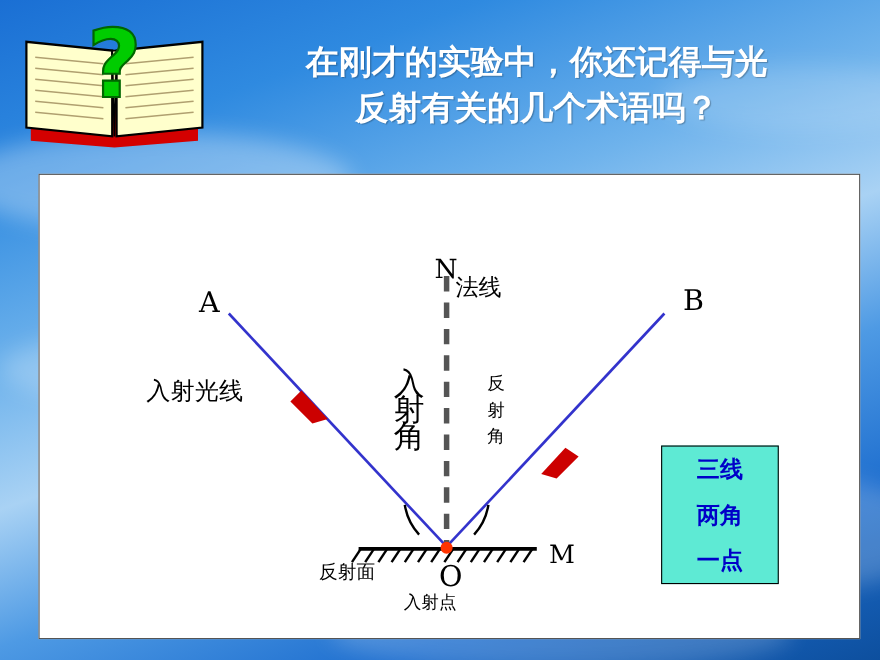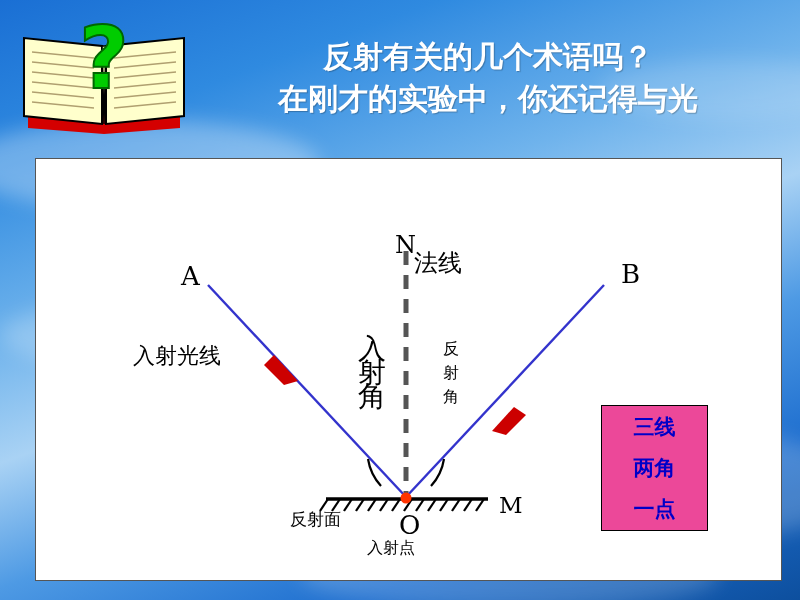--- a/index.html
+++ b/index.html
@@ -80,21 +80,21 @@
     font-family: "DejaVu Serif", "Liberation Serif", serif;
   }
 
   
   #summary-box {
     position: absolute;
     left: 565px;
     top: 246px;
     width: 107px;
     height: 126px;
-    background: #ec4899;
+    background: #5eead4;
     border: 1px solid #000000;
     box-sizing: border-box;
     display: flex;
     flex-direction: column;
     justify-content: space-around;
     align-items: center;
   }
   #summary-box .sline {
     color: #0000c8;
     font-weight: bold;
@@ -140,22 +140,22 @@
         <path d="M96 72 L158 66"></path>
           <path d="M96 82 L158 76"></path>
           <path d="M96 92 L158 86"></path>
       </g>
 
       <text x="86" y="72" text-anchor="middle" font-family="DejaVu Sans, sans-serif" font-size="86" font-weight="bold" fill="#00cc00" stroke="#006600" stroke-width="2">?</text>
     </svg>
   </div>
 
   <div id="title">
+    <span class="line">在刚才的实验中，你还记得与光</span>
     <span class="line">反射有关的几个术语吗？</span>
-    <span class="line">在刚才的实验中，你还记得与光</span>
   </div>
 
   <div id="panel">
 
     <svg width="745" height="421" viewBox="0 0 745 421">
 
       <line x1="370" y1="92" x2="370" y2="340" stroke="#555555" stroke-width="5" stroke-dasharray="14,10"></line>
 
       <line x1="172" y1="126" x2="370" y2="338" stroke="#3333cc" stroke-width="2.4"></line>
 
@@ -186,21 +186,21 @@
         <line x1="436" y1="340" x2="428" y2="352"></line>
         <line x1="448" y1="340" x2="440" y2="352"></line>
       </g>
 
       <circle cx="370" cy="339" r="5.5" fill="#ff3300"></circle>
     </svg>
 
     <span class="lbl lbl-serif" style="left:145px; top:102px; font-size:26px;">A</span>
     <span class="lbl lbl-serif" style="left:585px; top:100px; font-size:26px;">B</span>
     <span class="lbl lbl-serif" style="left:359px; top:72px; font-size:24px;">N</span>
-    <span class="lbl" style="left:378px; top:88px; font-size:24px;">法线</span>
+    <span class="lbl" style="left:378px; top:88px; font-size:21px;">法线</span>
     <span class="lbl lbl-serif" style="left:463px; top:333px; font-size:23px;">M</span>
     <span class="lbl lbl-serif" style="left:363px; top:351px; font-size:26px;">O</span>
 
     <span class="lbl" style="left:97px; top:182px; font-size:22px;font-family:Liberation Serif, serif;">入射光线</span>
 
     <span class="lbl" style="left:322px; top:178px; font-size:28px; width:20px; line-height:24px; white-space:normal; word-break:break-all;">入射角</span>
     <span class="lbl" style="left:407px; top:178px; font-size:16px; width:20px; line-height:24px; white-space:normal; word-break:break-all;">反射角</span>
 
     <span class="lbl" style="left:254px; top:349px; font-size:17px;">反射面</span>
     <span class="lbl" style="left:331px; top:379px; font-size:16px;">入射点</span>

